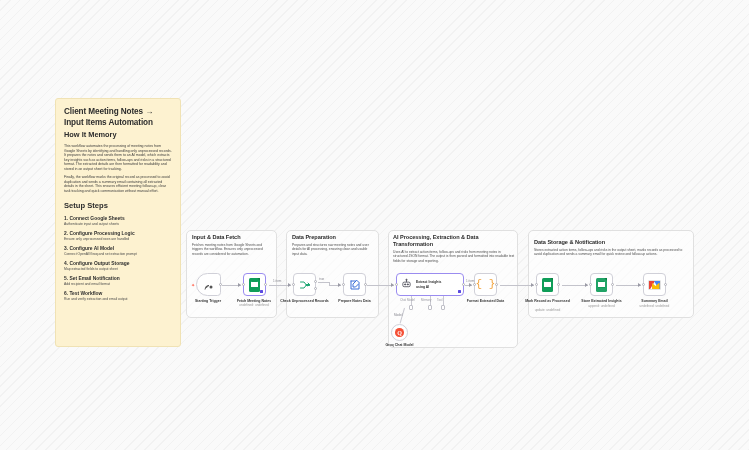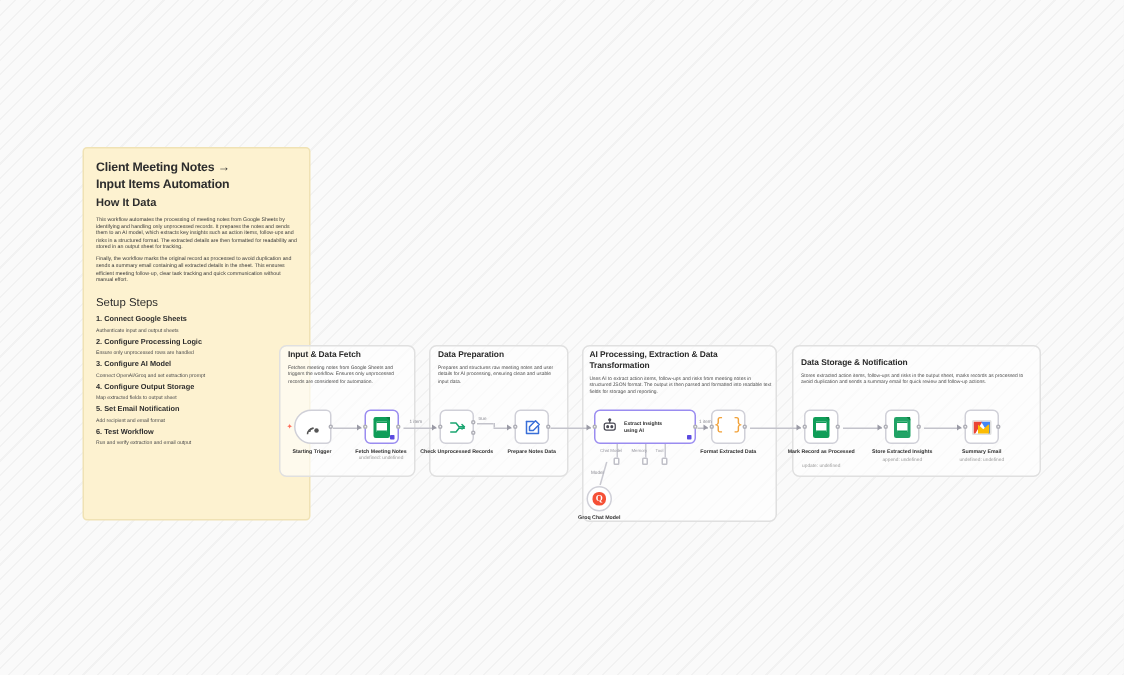--- a/index.html
+++ b/index.html
@@ -14,21 +14,21 @@
       -45deg,
       #f2f2f2 0px, #f2f2f2 1px,
       #fafafa 1px, #fafafa 7px
     );
     position: relative;
   }
   
   #sticky-note {
     position: absolute;
     left: 55px; top: 98px;
-    width: 152px; height: 249px;
+    width: 126px; height: 249px;
     background: #fdf2d0;
     border: 1px solid #f0e2b4;
     border-radius: 3px;
     padding: 7px 8px 0 8px;
     overflow: hidden;
     color: #2d2d2d;
   }
   #sticky-note .note-h1 {
     font-size: 8.2px; font-weight: 700; line-height: 11px;
     letter-spacing: -0.1px;
@@ -36,21 +36,21 @@
   #sticky-note .note-h2 {
     font-size: 7.4px; font-weight: 700; line-height: 11px;
     margin-top: 1px;
   }
   #sticky-note .note-body {
     font-size: 3.5px; line-height: 4.6px;
     margin-top: 4px; color: #3a3a3a;
   }
   #sticky-note .note-body p + p { margin-top: 3.5px; }
   #sticky-note .note-h3 {
-    font-size: 7.6px; font-weight: 400; margin-top: 7px; line-height: 12px;
+    font-size: 7.6px; font-weight: 700; margin-top: 7px; line-height: 12px;
   }
   #sticky-note .step { margin-top: 3.5px; }
   #sticky-note .step-title {
     font-size: 4.9px; font-weight: 700; line-height: 6.5px;
   }
   #sticky-note .step-sub {
     font-size: 3.4px; line-height: 5px; color: #4a4a4a;
   }
 
   
@@ -207,21 +207,21 @@
     font-family: "Liberation Serif", serif;
   }
   .ai-robot { font-size: 10px; line-height: 11px; color: #4a4a55; }
 </style>
 </head>
 <body>
 
 <div id="sticky-note">
   <div class="note-h1">Client Meeting Notes →</div>
   <div class="note-h1">Input Items Automation</div>
-  <div class="note-h2">How It Data</div>
+  <div class="note-h2">How It Memory</div>
   <div class="note-body">
     <p>This workflow automates the processing of meeting notes from Google Sheets by identifying and handling only unprocessed records. It prepares the notes and sends them to an AI model, which extracts key insights such as action items, follow-ups and risks in a structured format. The extracted details are then formatted for readability and stored in an output sheet for tracking.</p>
     <p>Finally, the workflow marks the original record as processed to avoid duplication and sends a summary email containing all extracted details in the sheet. This ensures efficient meeting follow-up, clear task tracking and quick communication without manual effort.</p>
   </div>
   <div class="note-h3">Setup Steps</div>
 
   <div class="step">
     <div class="step-title">1. Connect Google Sheets</div>
     <div class="step-sub">Authenticate input and output sheets</div>
   </div>

